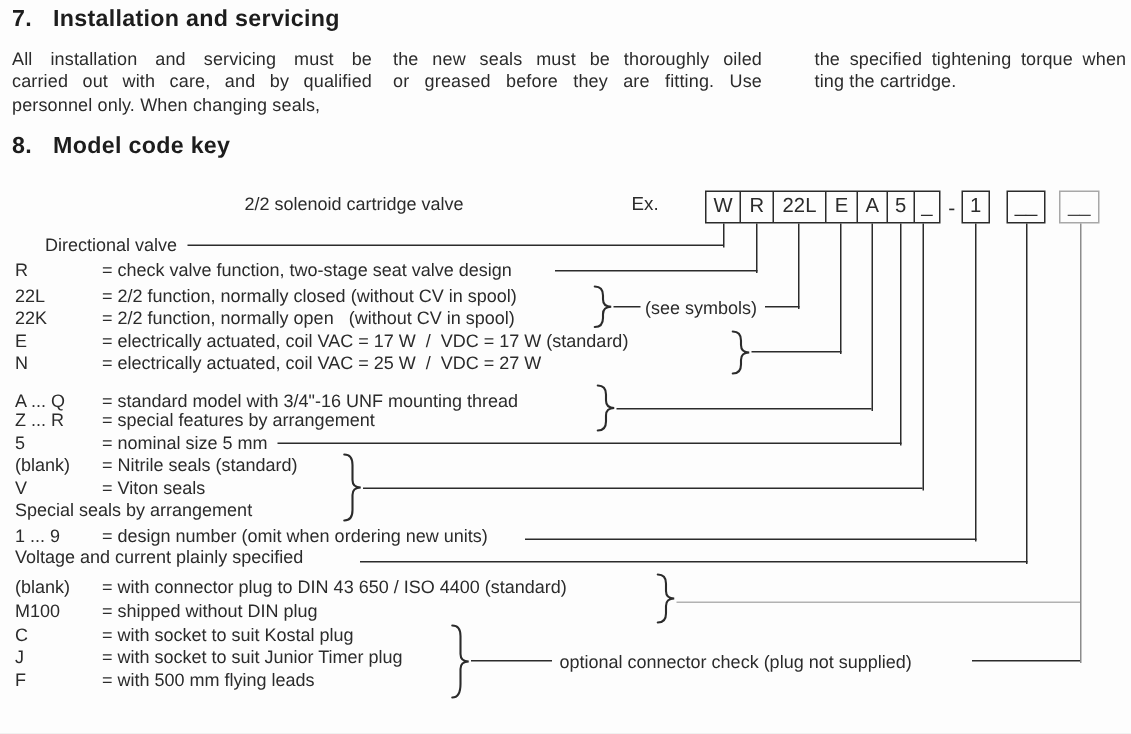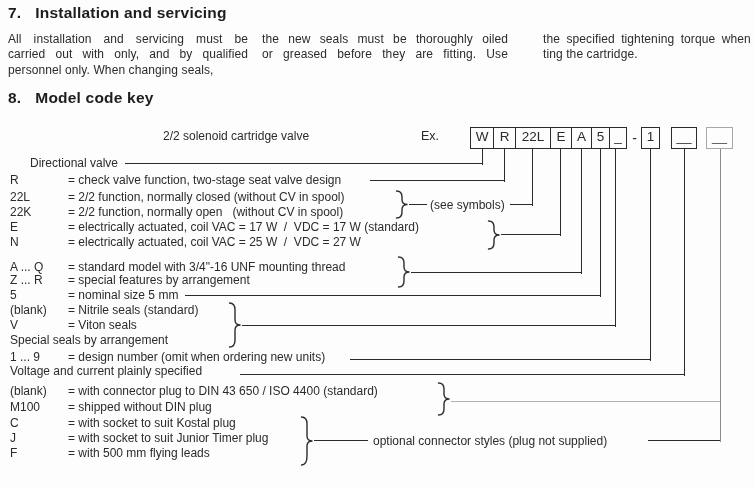--- a/index.html
+++ b/index.html
@@ -49,21 +49,21 @@
 
 <div class="page">
 
   <div class="heading" style="left:8px;top:4px;">
     <span>7.</span>
     <span>Installation and servicing</span>
   </div>
 
   <div class="bodycol" style="left:8px;top:32px;width:240px;">
     <div class="jline">All installation and servicing  must be</div>
-    <div class="jline">carried out with only, and by qualified</div>
+    <div class="jline">carried out with care, and by qualified</div>
     <div>personnel only. When changing seals,</div>
   </div>
   <div class="bodycol" style="left:262px;top:32px;width:246px;">
     <div class="jline">the new seals must be thoroughly oiled</div>
     <div class="jline">or greased before they are fitting. Use</div>
   </div>
   <div class="bodycol" style="left:523px;top:32px;width:228px;margin-left:20px;">
     <div class="jline">the specified tightening torque when fit-</div>
     <div>ting the cartridge.</div>
   </div>
@@ -104,21 +104,21 @@
   <div class="mrow" style="top:333px;"><span class="term">Special seals by arrangement</span><span class="desc"></span></div>
   <div class="mrow" style="top:350px;"><span class="term">1 ... 9</span><span class="desc">= design number (omit when ordering new units)</span></div>
   <div class="mrow" style="top:364px;"><span class="term">Voltage and current plainly specified</span><span class="desc"></span></div>
   <div class="mrow" style="top:384px;"><span class="term">(blank)</span><span class="desc">= with connector plug to DIN 43 650 / ISO 4400 (standard)</span></div>
   <div class="mrow" style="top:400px;"><span class="term">M100</span><span class="desc">= shipped without DIN plug</span></div>
   <div class="mrow" style="top:416px;"><span class="term">C</span><span class="desc">= with socket to suit Kostal plug</span></div>
   <div class="mrow" style="top:431px;"><span class="term">J</span><span class="desc">= with socket to suit Junior Timer plug</span></div>
   <div class="mrow" style="top:446px;"><span class="term">F</span><span class="desc">= with 500 mm flying leads</span></div>
 
   <div class="ann" style="left:430px;top:198px;">(see symbols)</div>
-  <div class="ann" style="left:373px;top:434px;">optional connector styles (plug not supplied)</div>
+  <div class="ann" style="left:373px;top:434px;">optional connector check (plug not supplied)</div>
 
   <div class="vline" style="left:481.5px;top:149px;height:15.5px;"></div>
   <div class="vline" style="left:503.5px;top:149px;height:32.5px;"></div>
   <div class="vline" style="left:532px;top:149px;height:56.5px;"></div>
   <div class="vline" style="left:560px;top:149px;height:86.5px;"></div>
   <div class="vline" style="left:580.5px;top:149px;height:124.5px;"></div>
   <div class="vline" style="left:600px;top:149px;height:147.5px;"></div>
   <div class="vline" style="left:615px;top:149px;height:177.5px;"></div>
   <div class="vline" style="left:650px;top:149px;height:211.5px;"></div>
   <div class="vline" style="left:684px;top:149px;height:226.5px;"></div>

